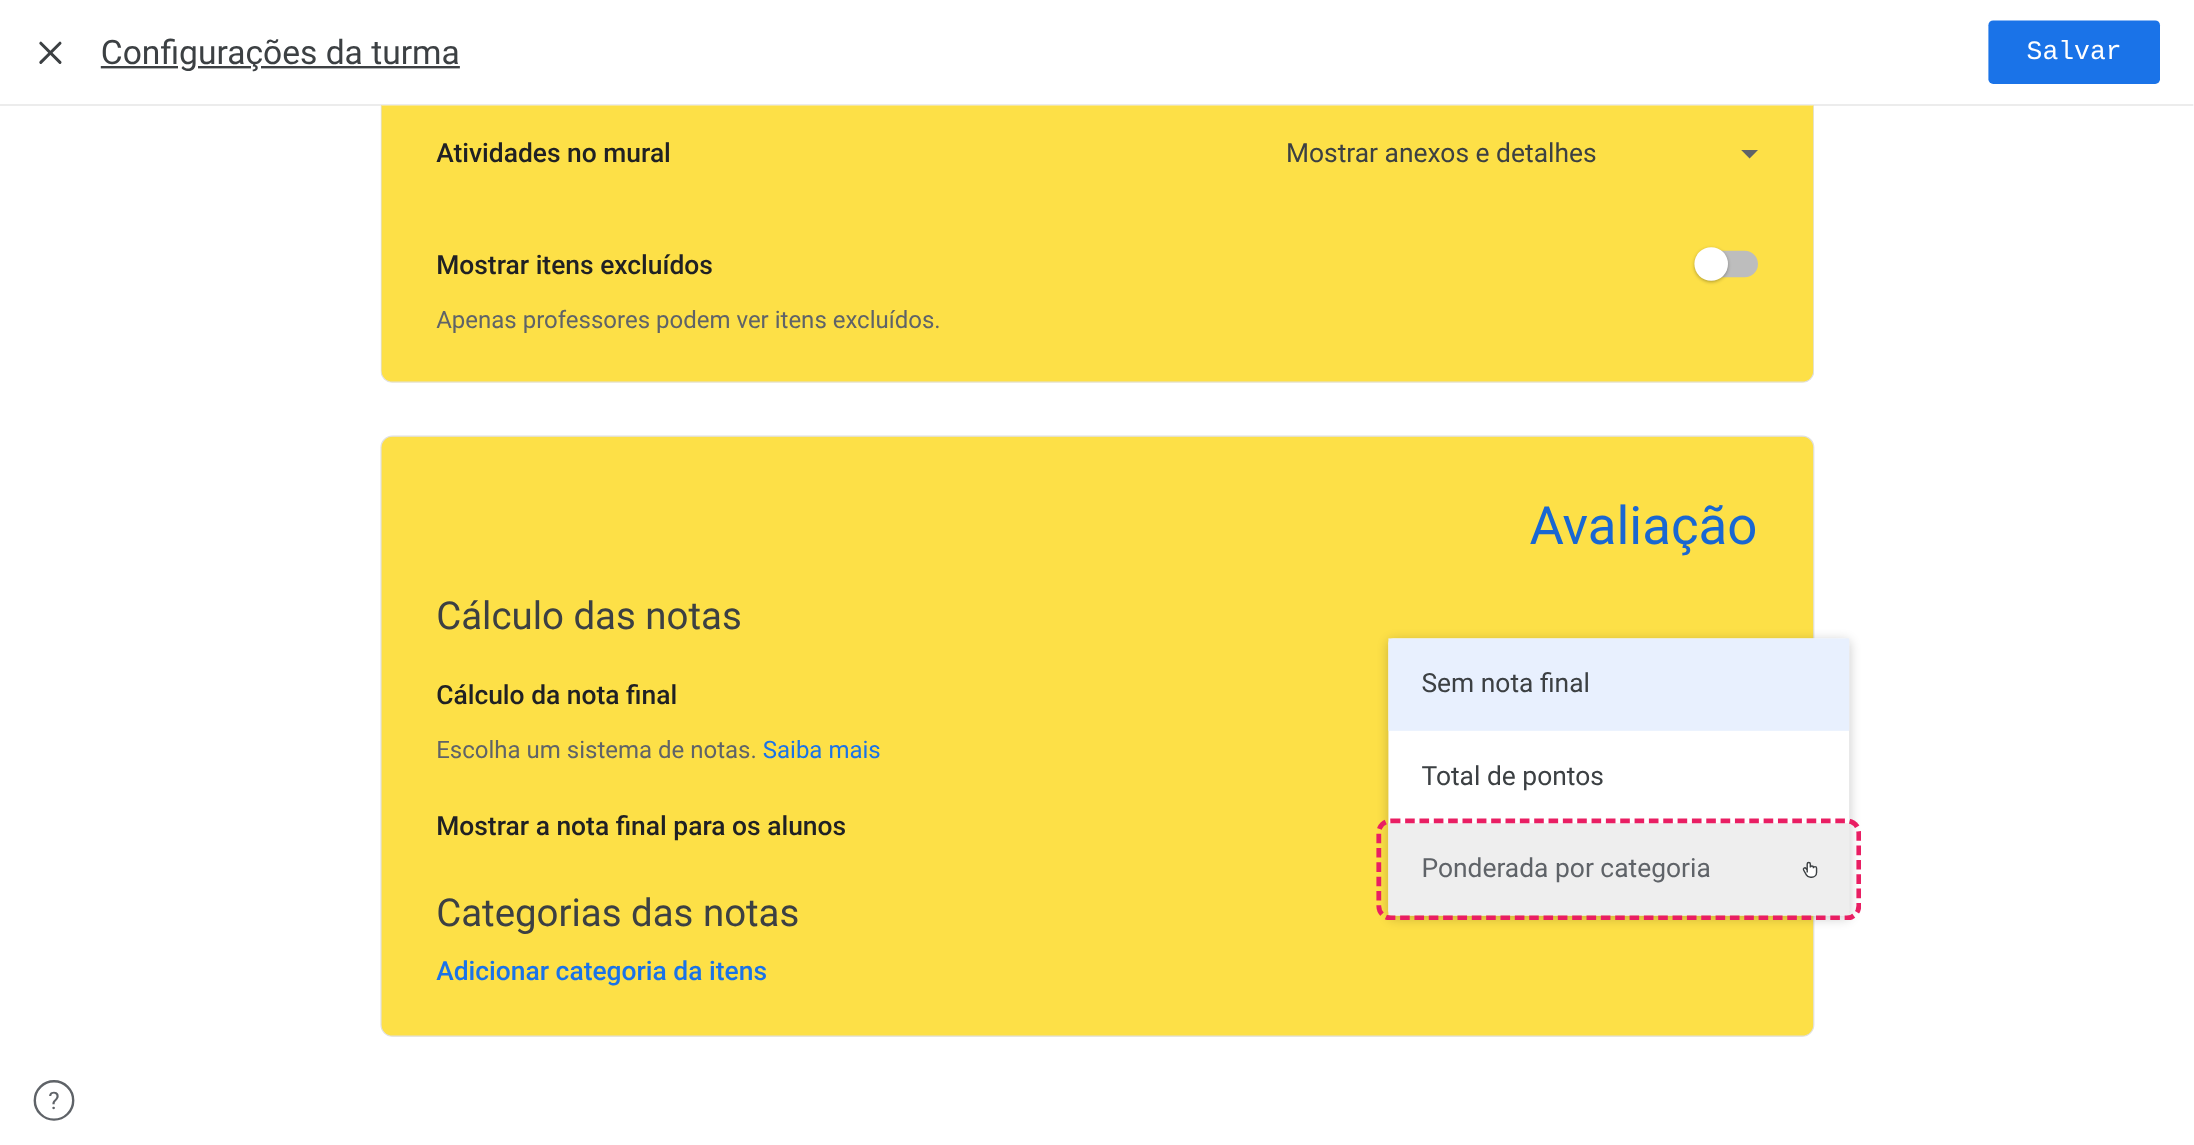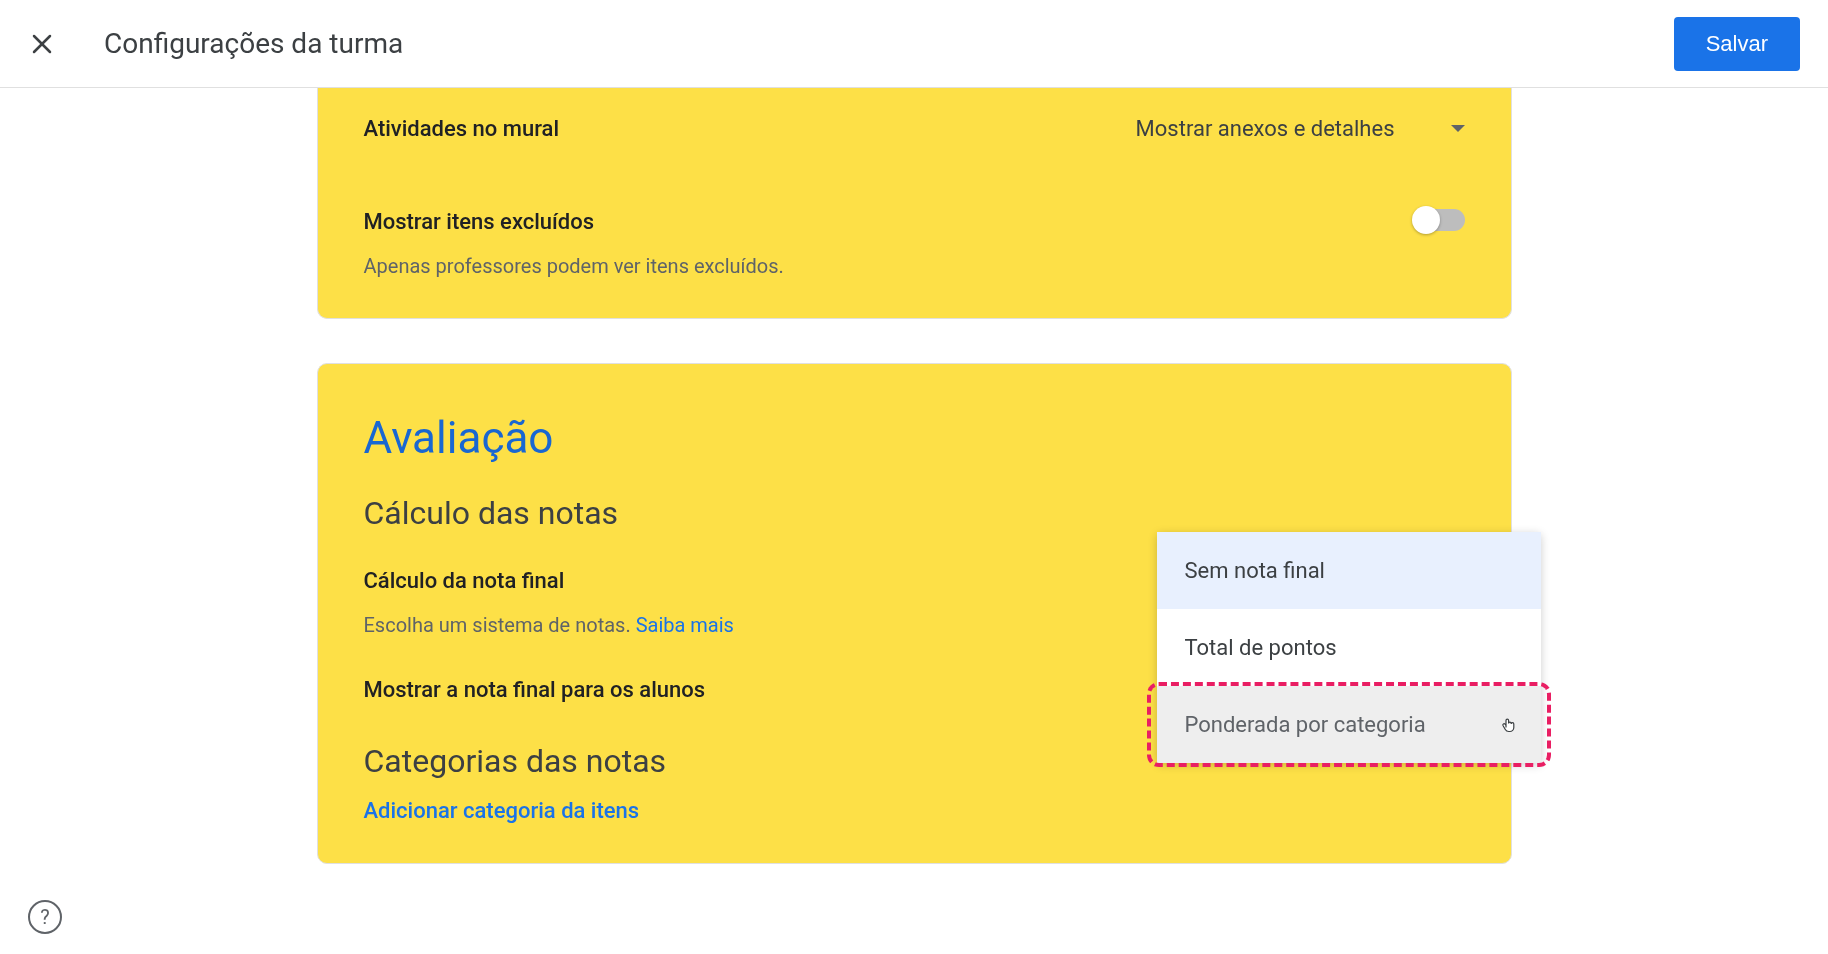--- a/index.html
+++ b/index.html
@@ -20,21 +20,22 @@
       display: flex;
       align-items: center;
       justify-content: space-between;
       padding: 16px 28px;
       border-bottom: 1px solid #e0e0e0;
       height: 88px;
     }
     .header-left {
       display: flex;
       align-items: center;
-      gap: 48px;
+      gap: 28px;
+      text-decoration: underline;
     }
     .close-icon {
       width: 28px;
       height: 28px;
       cursor: pointer;
       color: #3c4043;
       display: flex;
       align-items: center;
       justify-content: center;
     }
@@ -45,21 +46,21 @@
     }
     .save-button {
       background: #1a73e8;
       color: #fff;
       border: none;
       border-radius: 4px;
       padding: 14px 32px;
       font-size: 22px;
       font-weight: 500;
       cursor: pointer;
-      font-family: Liberation Sans, sans-serif;
+      font-family: Liberation Mono, monospace;
     }
     .content {
       display: flex;
       flex-direction: column;
       align-items: center;
       padding-top: 0;
     }
     .card {
       width: 1195px;
       border: 1px solid #e0e0e0;
@@ -80,21 +81,21 @@
       color: #202124;
     }
     .setting-description {
       font-size: 20px;
       color: #5f6368;
       margin-top: 20px;
     }
     .dropdown-display {
       display: flex;
       align-items: center;
-      gap: 56px;
+      gap: 120px;
       cursor: pointer;
     }
     .dropdown-text {
       font-size: 22px;
       color: #3c4043;
     }
     .chevron {
       width: 0;
       height: 0;
       border-left: 7px solid transparent;
@@ -118,20 +119,21 @@
       top: -3px;
       left: -3px;
       box-shadow: 0 1px 3px rgba(0,0,0,0.3);
     }
     .section-title-blue {
       font-size: 44px;
       color: #1967d2;
       font-weight: 400;
       margin-top: 48px;
       margin-bottom: 30px;
+      text-align: right;
     }
     .section-subtitle {
       font-size: 32px;
       color: #3c4043;
       font-weight: 400;
       margin-bottom: 36px;
     }
     .link {
       color: #1a73e8;
       cursor: pointer;

